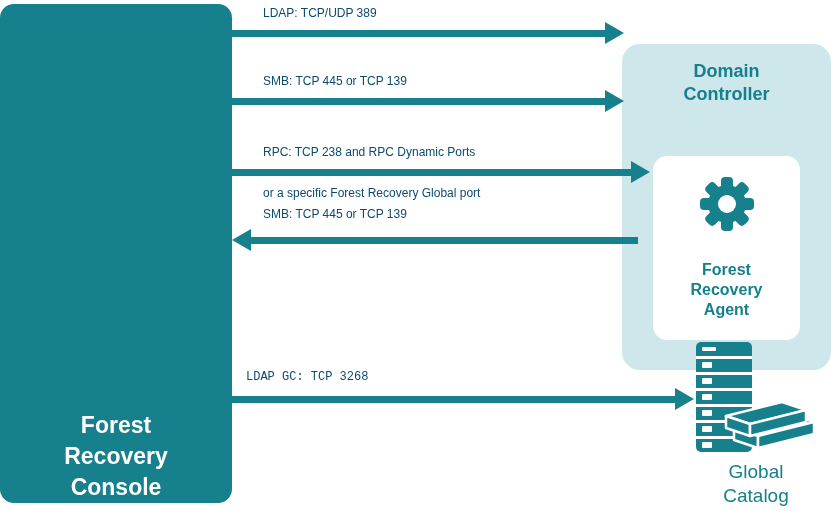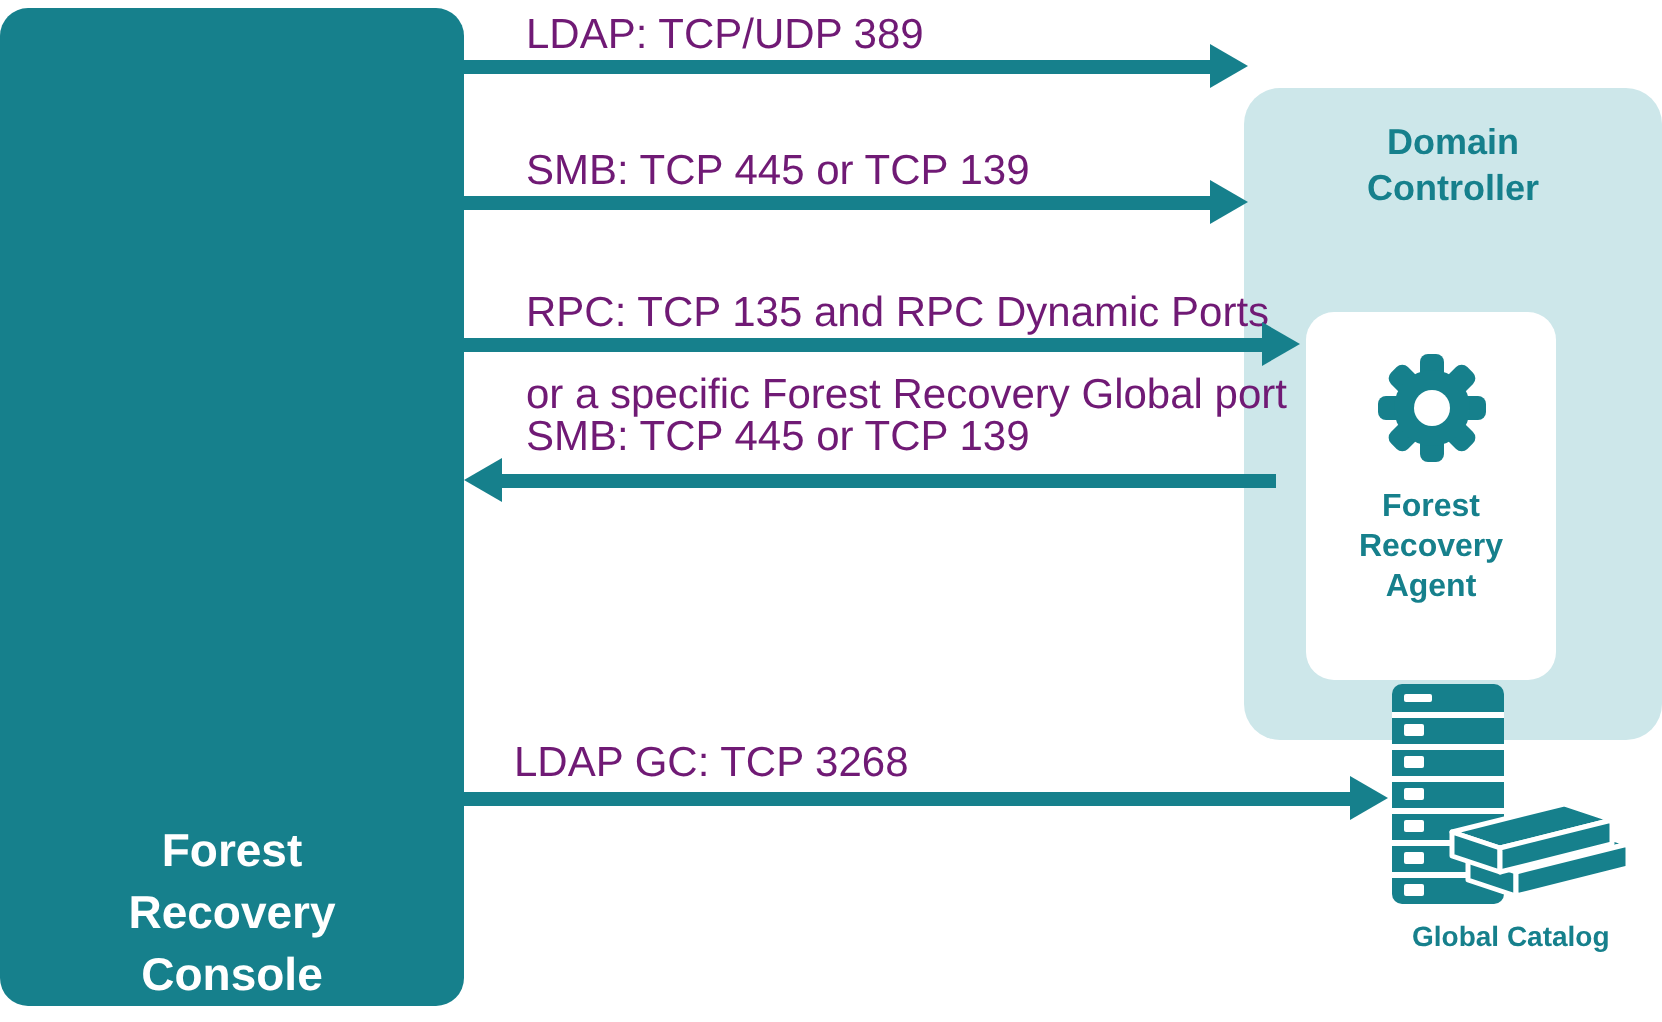--- a/index.html
+++ b/index.html
@@ -27,23 +27,23 @@
     background:var(--lightteal);
     border-radius:18px;
     margin-top:44px;
   }
   .dc-title{
     margin:16px auto 0 auto;width:120px;
     color:var(--teal);font-weight:bold;font-size:18px;line-height:1.3;
     text-align:center;
   }
   .agent-box{
-    position:absolute;left:31px;top:112px;width:125px;height:184px;
+    position:absolute;left:31px;top:112px;width:147px;height:184px;
     background:#ffffff;border-radius:14px;
-    display:flex;flex-direction:column;align-items:center;
+    display:flex;flex-direction:column;align-items:center;gap:16px;
   }
   .agent-label{
     margin-top:8px;width:90px;
     color:var(--teal);font-weight:bold;font-size:16px;line-height:1.25;
     text-align:center;
   }
   
   .arrow{
     position:absolute;height:22px;display:flex;align-items:center;
   }
@@ -52,27 +52,28 @@
     width:0;height:0;
     border-top:11px solid transparent;border-bottom:11px solid transparent;
     border-left:19px solid var(--teal);
   }
   .arrow .head-left{
     width:0;height:0;
     border-top:11px solid transparent;border-bottom:11px solid transparent;
     border-right:19px solid var(--teal);
   }
   .arrow-label{
-    position:absolute;color:#701a75;font-size:21px;white-space:nowrap;
+    position:absolute;color:#0c4a6e;font-size:12px;white-space:nowrap;
   }
   
   .gc-icon{position:absolute;left:690px;top:340px;}
   .gc-label{
     position:absolute;left:706px;top:460px;width:100px;
-    color:var(--teal);font-weight:bold;font-size:14px;line-height:1.25;
+    color:var(--teal);font-weight:normal;font-size:19px;line-height:1.25;
+    text-align:center;
   }
 </style>
 </head>
 <body>
 
 <div class="stage" style="--teal:#16808C; --lightteal:#CDE7EA;">
 
   <div class="console-box">
     <div class="console-label">Forest Recovery Console</div>
   </div>
@@ -99,34 +100,34 @@
     <div class="shaft"></div>
     <div class="head-right"></div>
   </div>
 
   <div class="arrow-label" style="left:263px;top:74px;">SMB: TCP 445 or TCP 139</div>
   <div class="arrow" style="left:232px;top:90px;width:392px;">
     <div class="shaft"></div>
     <div class="head-right"></div>
   </div>
 
-  <div class="arrow-label" style="left:263px;top:145px;">RPC: TCP 135 and RPC Dynamic Ports</div>
+  <div class="arrow-label" style="left:263px;top:145px;">RPC: TCP 238 and RPC Dynamic Ports</div>
   <div class="arrow" style="left:232px;top:161px;width:418px;">
     <div class="shaft"></div>
     <div class="head-right"></div>
   </div>
   <div class="arrow-label" style="left:263px;top:186px;">or a specific Forest Recovery Global port</div>
 
   <div class="arrow-label" style="left:263px;top:207px;">SMB: TCP 445 or TCP 139</div>
   <div class="arrow" style="left:232px;top:229px;width:406px;">
     <div class="head-left"></div>
     <div class="shaft"></div>
   </div>
 
-  <div class="arrow-label" style="left:257px;top:370px;">LDAP GC: TCP 3268</div>
+  <div class="arrow-label" style="left:246px;top:370px;font-family:Liberation Mono, monospace;">LDAP GC: TCP 3268</div>
   <div class="arrow" style="left:232px;top:388px;width:462px;">
     <div class="shaft"></div>
     <div class="head-right"></div>
   </div>
 
   <svg class="gc-icon" width="132" height="118" viewBox="0 0 132 118">
 
     <rect x="6" y="2" width="56" height="110" rx="5" fill="#16808C"></rect>
     <g fill="#ffffff">
       <rect x="6" y="16" width="56" height="3"></rect>

